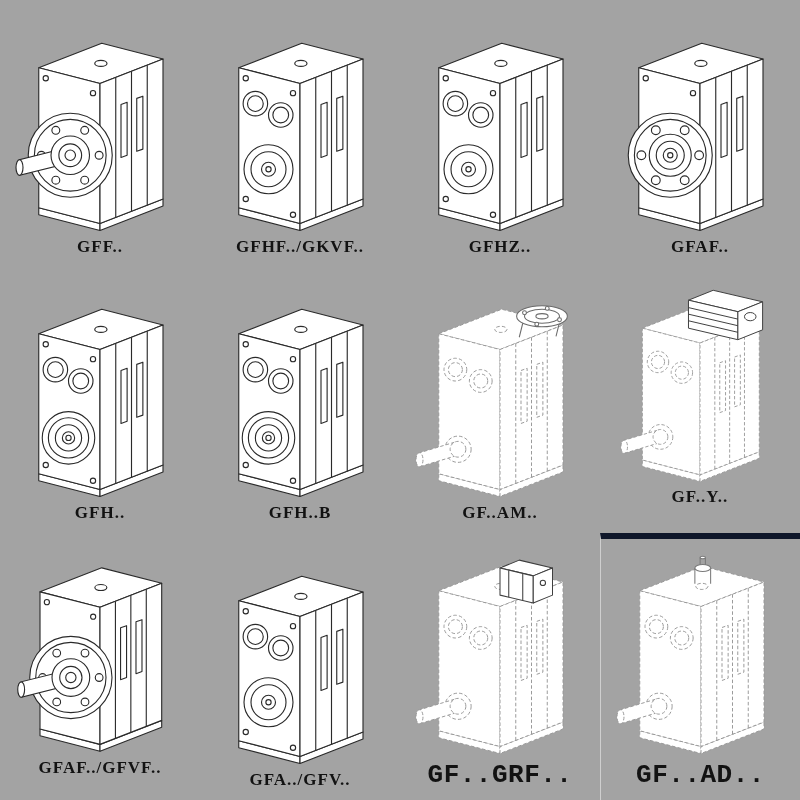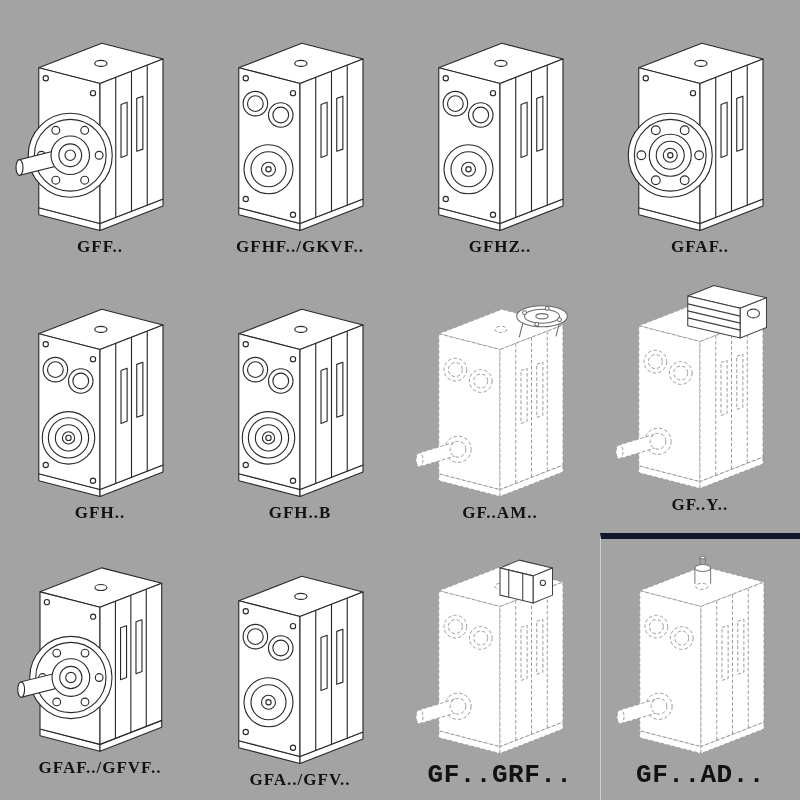--- a/index.html
+++ b/index.html
@@ -269,21 +269,21 @@
     <figcaption class="label">GFH..B</figcaption>
   </figure>
 
   <figure class="cell" style="margin:0">
     <svg class="drawing" viewBox="0 0 200 240">
         <use href="#dashed-flange"></use>
       </svg>
     <figcaption class="label">GF..AM..</figcaption>
   </figure>
 
-  <figure class="cell" style="margin:8px">
+  <figure class="cell" style="margin:16px">
     <svg class="drawing" viewBox="0 0 200 240">
         <use href="#dashed-motor"></use>
       </svg>
     <figcaption class="label">GF..Y..</figcaption>
   </figure>
 
   <figure class="cell" style="margin:12px">
     <svg class="drawing" viewBox="0 0 200 240">
         <use href="#solid-flange"></use>
       </svg>

